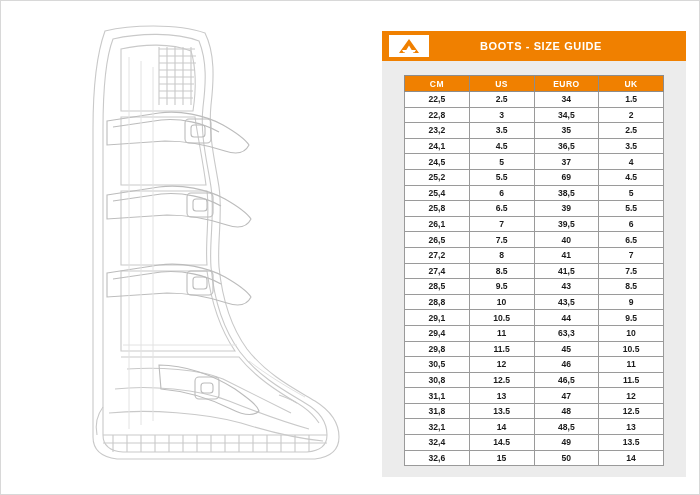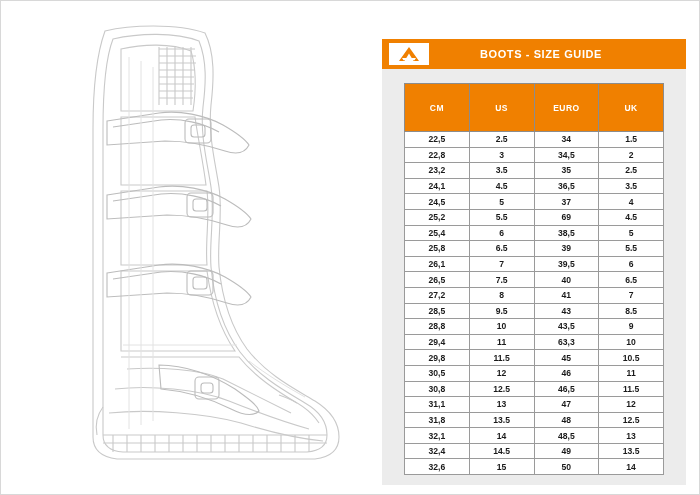--- a/index.html
+++ b/index.html
@@ -33,21 +33,21 @@
   .boot-panel svg {
     display: block;
     width: 100%;
     height: 100%;
   }
 
   
   .guide {
     position: absolute;
     left: 381px;
-    top: 38px;
+    top: 30px;
     width: 304px;
     height: 446px;
     background: #ececec;
     box-sizing: border-box;
   }
   .guide-header {
     height: 30px;
     background: #f08000;
     display: flex;
     align-items: center;
@@ -84,21 +84,21 @@
   }
   table.size-table th {
     background: #f08000;
     color: #ffffff;
     font-size: 8.5px;
     font-weight: bold;
     letter-spacing: 0.4px;
     height: 15px;
     border: 1px solid #8c8c8c;
     text-align: center;
-    padding: 16px;
+    padding: 0;
   }
   table.size-table td {
     font-size: 8.6px;
     font-weight: bold;
     color: #1a1a1a;
     text-align: center;
     height: 14.6px;
     border: 1px solid #9a9a9a;
     padding: 0;
     background: #ffffff;
@@ -269,32 +269,44 @@
               <td>40</td>
               <td>6.5</td>
             </tr>
             <tr>
               <td>27,2</td>
               <td>8</td>
               <td>41</td>
               <td>7</td>
             </tr>
             <tr>
+              <td>27,4</td>
+              <td>8.5</td>
+              <td>41,5</td>
+              <td>7.5</td>
+            </tr>
+            <tr>
               <td>28,5</td>
               <td>9.5</td>
               <td>43</td>
               <td>8.5</td>
             </tr>
             <tr>
               <td>28,8</td>
               <td>10</td>
               <td>43,5</td>
               <td>9</td>
             </tr>
             <tr>
+              <td>29,1</td>
+              <td>10.5</td>
+              <td>44</td>
+              <td>9.5</td>
+            </tr>
+            <tr>
               <td>29,4</td>
               <td>11</td>
               <td>63,3</td>
               <td>10</td>
             </tr>
             <tr>
               <td>29,8</td>
               <td>11.5</td>
               <td>45</td>
               <td>10.5</td>

